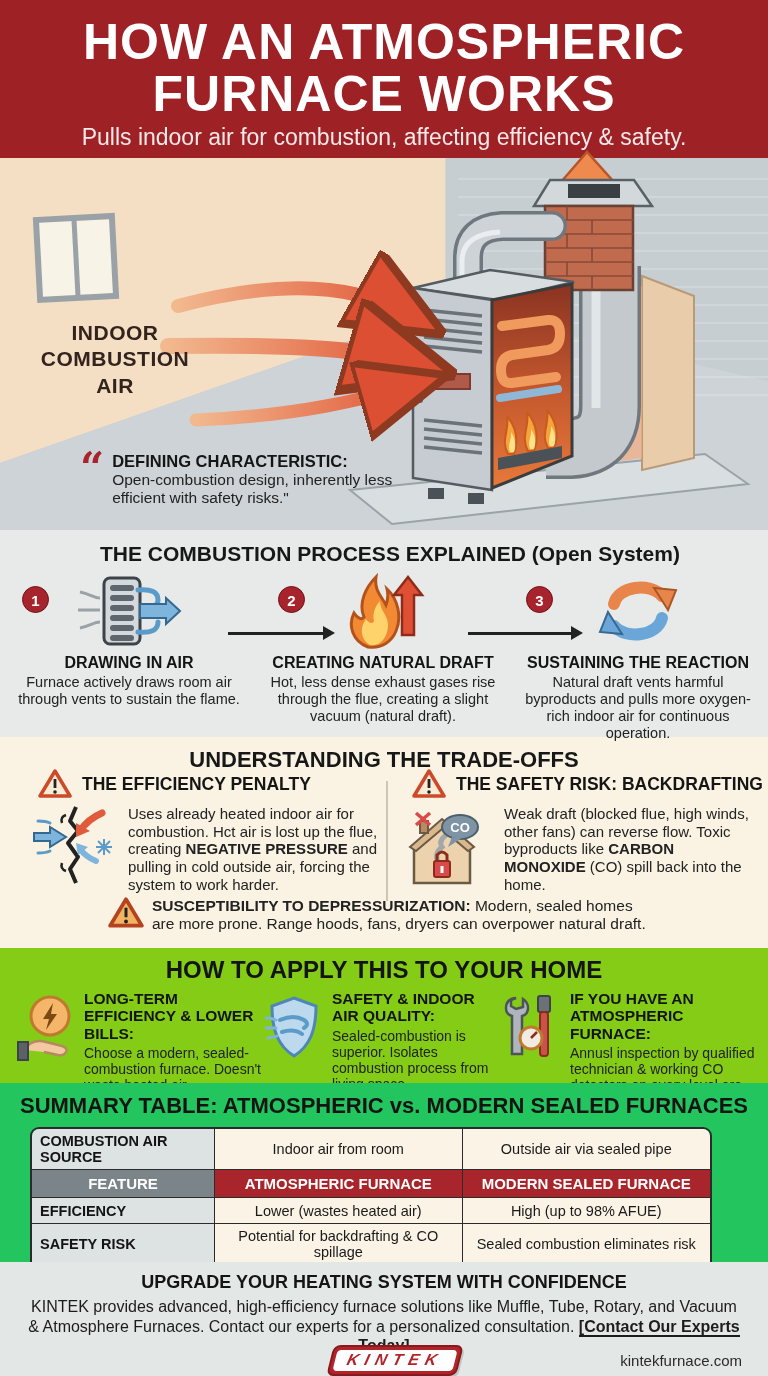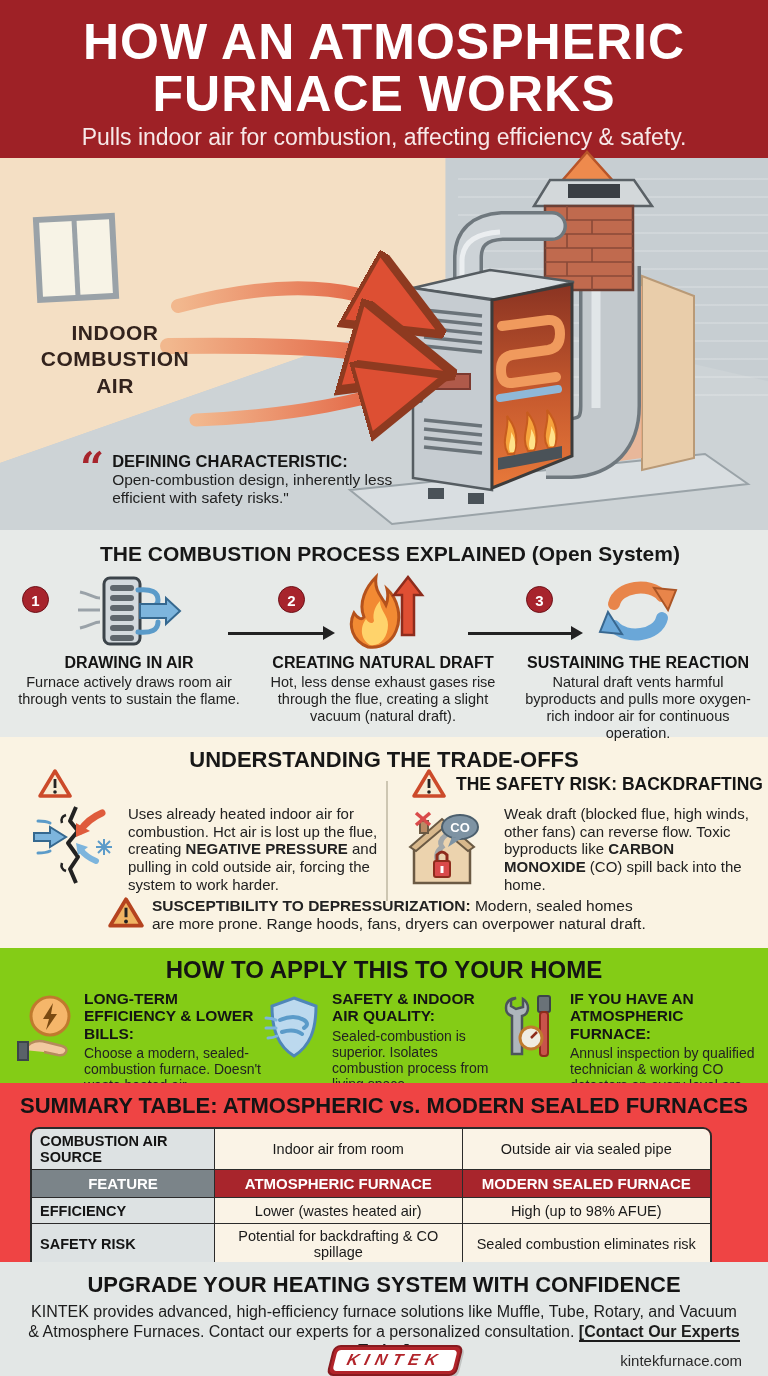--- a/index.html
+++ b/index.html
@@ -63,35 +63,35 @@
   .apply { position:absolute; left:0; top:948px; width:768px; height:135px; background:#84cc16; }
   .apply .sec-title { text-align:center; font-weight:700; font-size:24px; color:#141414; padding-top:8px; }
   .a-row { position:absolute; left:14px; top:42px; width:744px; display:flex; }
   .a-col { display:flex; gap:8px; }
   .a-col1 { width:248px; } .a-col2 { width:238px;gap:8px; } .a-col3 { width:258px; }
   .a-icon { flex:0 0 62px; display:flex; align-items:flex-start; justify-content:center; padding-top:4px; }
   .a-title { font-weight:700; font-size:15.5px; color:#141414; line-height:1.12; }
   .a-body { font-size:14px; color:#222; line-height:1.15; margin-top:3px; }
 
   
-  .tables { position:absolute; left:0; top:1083px; width:768px; height:179px; background:#ef4444; }
+  .tables { position:absolute; left:0; top:1083px; width:768px; height:179px; background:#22c55e; }
   .tables .sec-title { text-align:center; font-weight:700; font-size:22px; color:#141414; padding-top:10px; }
   table.summary { position:absolute; left:30px; top:44px; width:682px; border-collapse:separate; border-spacing:0;
       border:2px solid #2b2b2b; border-radius:9px; overflow:hidden; }
   table.summary th, table.summary td { border-right:1.5px solid #2b2b2b; border-bottom:1.5px solid #2b2b2b; }
   table.summary th:last-child, table.summary td:last-child { border-right:none; }
   table.summary tr:last-child td { border-bottom:none; }
   th.feat { width:27%; background:#7b8489; color:#fff; font-size:15px; font-weight:700; height:28px; }
   th.redh { width:36.5%; background:#a8252c; color:#fff; font-size:15px; font-weight:700; }
   td.rowlabel { background:#dde2e3; font-weight:700; font-size:14.5px; color:#141414; padding:4px 8px; height:26px; }
   td.val { background:#faf3e6; font-size:14.5px; color:#1a1a1a; text-align:center; padding:4px 6px; }
 
   
   .footer { position:absolute; left:0; top:1262px; width:768px; height:114px; background:#e3e7e6; }
-  .footer .sec-title { text-align:center; font-weight:700; font-size:22px; color:#141414; padding-top:10px; }
+  .footer .sec-title { text-align:center; font-weight:700; font-size:18px; color:#141414; padding-top:10px; }
   .footer .f-body { width:712px; margin:4px auto 0; text-align:center; font-size:16px; line-height:1.22; color:#1c1c1c; }
   .footer .cta { font-weight:700; border-bottom:2px solid #1c1c1c; cursor:pointer; }
   .f-logo { position:absolute; left:330px; top:83px; transform:skewX(-14deg); background:#b2242a; border:2px solid #871a1f;
       border-radius:7px; padding:3px; box-shadow:2px 2px 0 rgba(0,0,0,.15); }
   .f-logo .inner { background:#fff; border-radius:4px; padding:1px 12px 2px; }
   .f-logo .txt { color:#b2242a; font-weight:700; font-style:italic; font-size:16px; letter-spacing:6px; }
   .f-site { position:absolute; right:26px; top:90px; font-size:15px; color:#2a2a2a; }
 
   .warn { flex:0 0 auto; }
 </style>
@@ -280,20 +280,21 @@
     <div class="sec-title">UNDERSTANDING THE TRADE-OFFS</div>
     <div class="t-divider"></div>
 
     <div class="t-col left">
       <div class="t-head">
         <svg class="warn" width="34" height="30" viewBox="0 0 34 30">
           <path d="M17,2 L32,27 L2,27 z" fill="#f8ecd4" stroke="#cc4a2a" stroke-width="3.5" stroke-linejoin="round"></path>
           <rect x="15.6" y="10" width="2.8" height="9" fill="#222"></rect>
             <circle cx="17" cy="23" r="1.8" fill="#222"></circle>
         </svg>
+        <div class="t-title">THE EFFICIENCY PENALTY</div>
       </div>
       <div class="t-body">
         <svg width="84" height="80" viewBox="0 0 84 80">
           <path d="M44,2 L38,16 L46,26 L36,38 L46,52 L38,64 L44,78" fill="none" stroke="#222" stroke-width="4" stroke-linejoin="round"></path>
           <path d="M34,10 Q28,12 30,18 M34,66 Q28,64 30,58" fill="none" stroke="#222" stroke-width="2.5"></path>
           <polygon points="2,28 18,28 18,22 34,32 18,42 18,36 2,36" fill="#7db5dd" stroke="#35688f" stroke-width="2"></polygon>
           <path d="M6,16 Q14,16 18,18 M6,48 Q14,48 18,46" fill="none" stroke="#5b9bc9" stroke-width="3" stroke-linecap="round"></path>
           <path d="M70,8 Q56,14 48,26" fill="none" stroke="#df5b3c" stroke-width="7" stroke-linecap="round"></path>
           <polygon points="44,32 44,18 58,26" fill="#df5b3c"></polygon>
           <path d="M64,56 Q54,52 48,44" fill="none" stroke="#7db5dd" stroke-width="6" stroke-linecap="round"></path>

